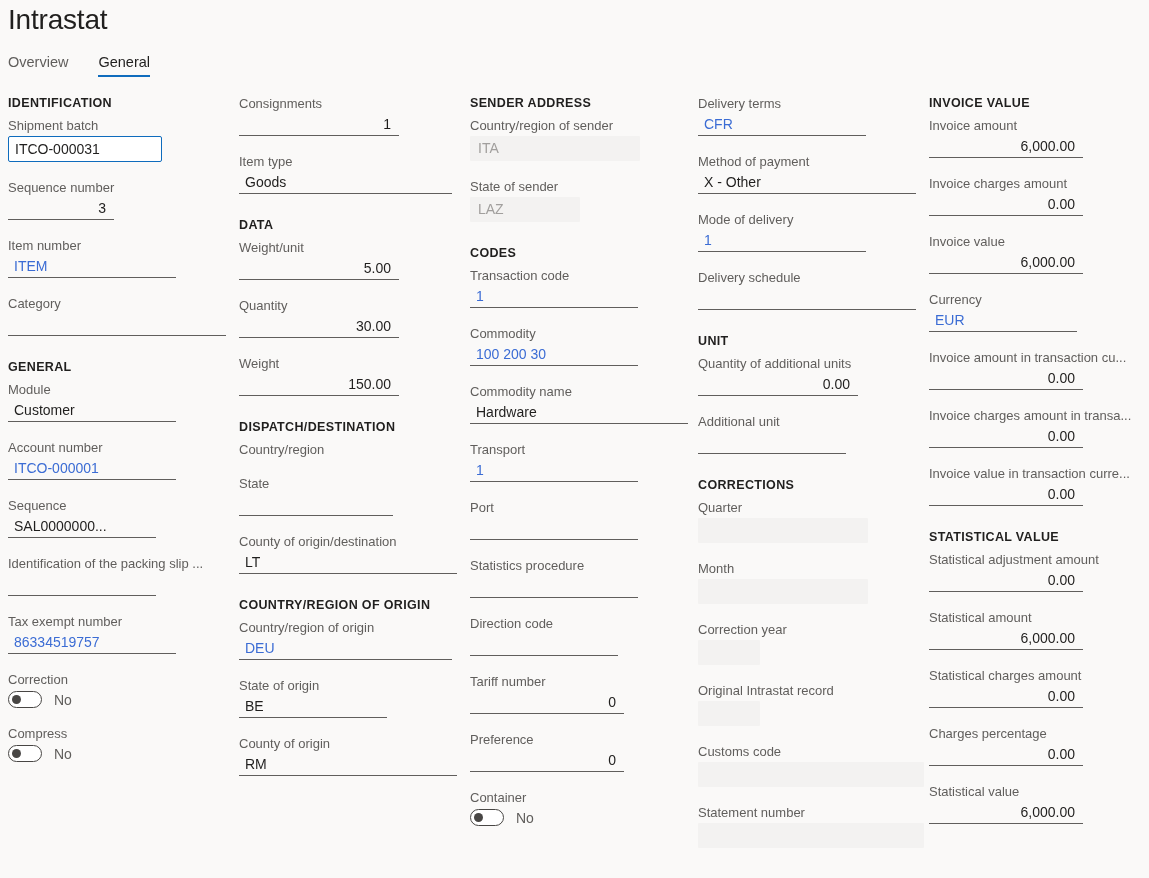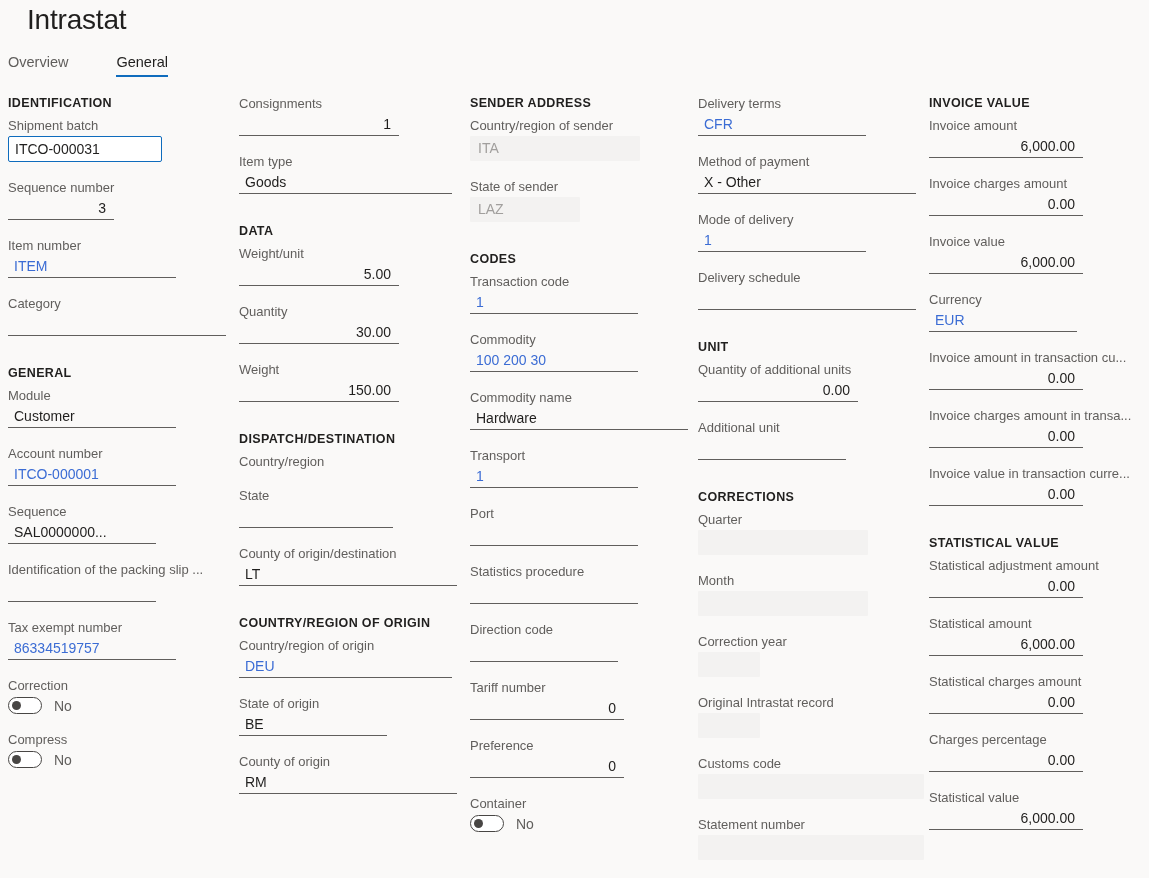--- a/index.html
+++ b/index.html
@@ -10,23 +10,22 @@
     color:#323130;
     overflow:hidden;
   }
   .page{position:relative;width:1149px;height:878px;}
 
   
   .title{
     position:absolute;left:8px;top:4px;
     font-size:28px;font-weight:400;color:#201f1e;
     letter-spacing:-0.2px;
-    margin-left:19px;
-  }
-  .tabs{position:absolute;left:8px;top:54px;display:flex;gap:48px;}
+  }
+  .tabs{position:absolute;left:8px;top:54px;display:flex;gap:30px;}
   .tab{
     font-size:14.5px;color:#605e5c;padding-bottom:7px;
     cursor:pointer;position:relative;white-space:nowrap;
   }
   .tab.active{color:#201f1e;}
   .tab.active::after{
     content:"";position:absolute;left:0;right:0;bottom:0;
     height:2px;background:#0f6cbd;
   }
 
@@ -37,21 +36,21 @@
   .c2{width:229px;padding-left:5px;}
   .c3{width:226px;padding-left:2px;}
   .c4{width:229px;padding-left:2px;}
   .c5{width:231px;padding-left:2px;}
 
   
   .sect{
     font-size:12.5px;font-weight:bold;color:#201f1e;
     letter-spacing:.35px;margin:0 0 7px 0;height:15px;line-height:15px;
   }
-  .sect.gap{margin-top:30px;}
+  .sect.gap{margin-top:24px;}
 
   
   .field{margin-bottom:18px;}
   .flabel{
     font-size:13px;color:#605e5c;line-height:16px;
     white-space:nowrap;overflow:hidden;margin-bottom:2px;
   }
   .fval{
     font-size:14px;color:#201f1e;line-height:20px;height:20px;
     border-bottom:1px solid #605e5c;padding:0 2px 1px 6px;

